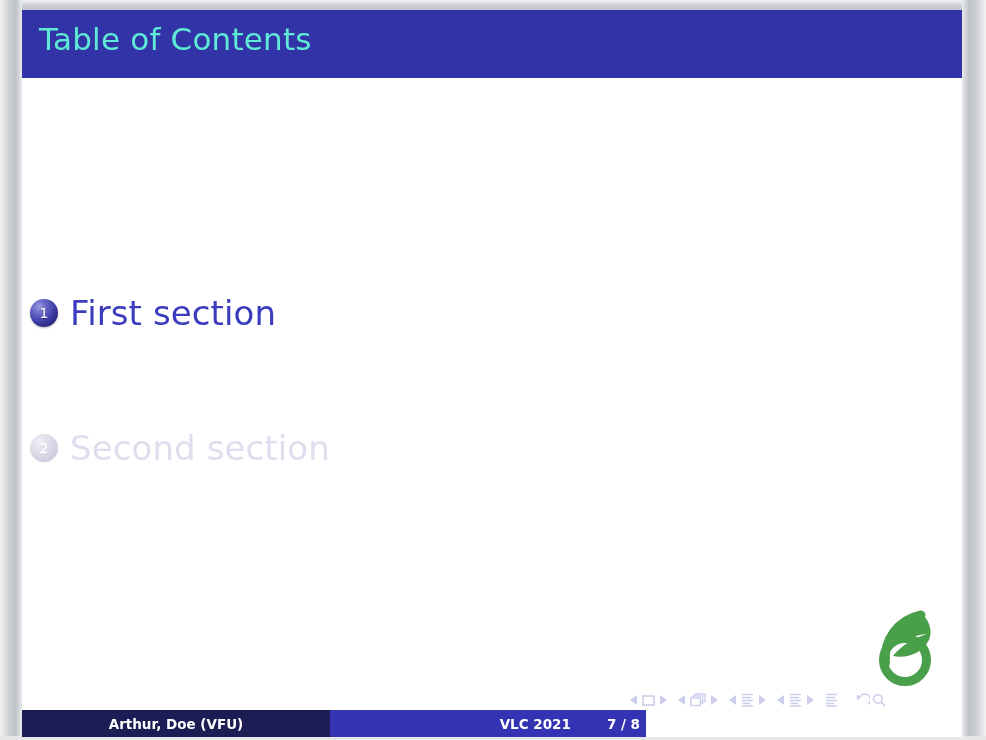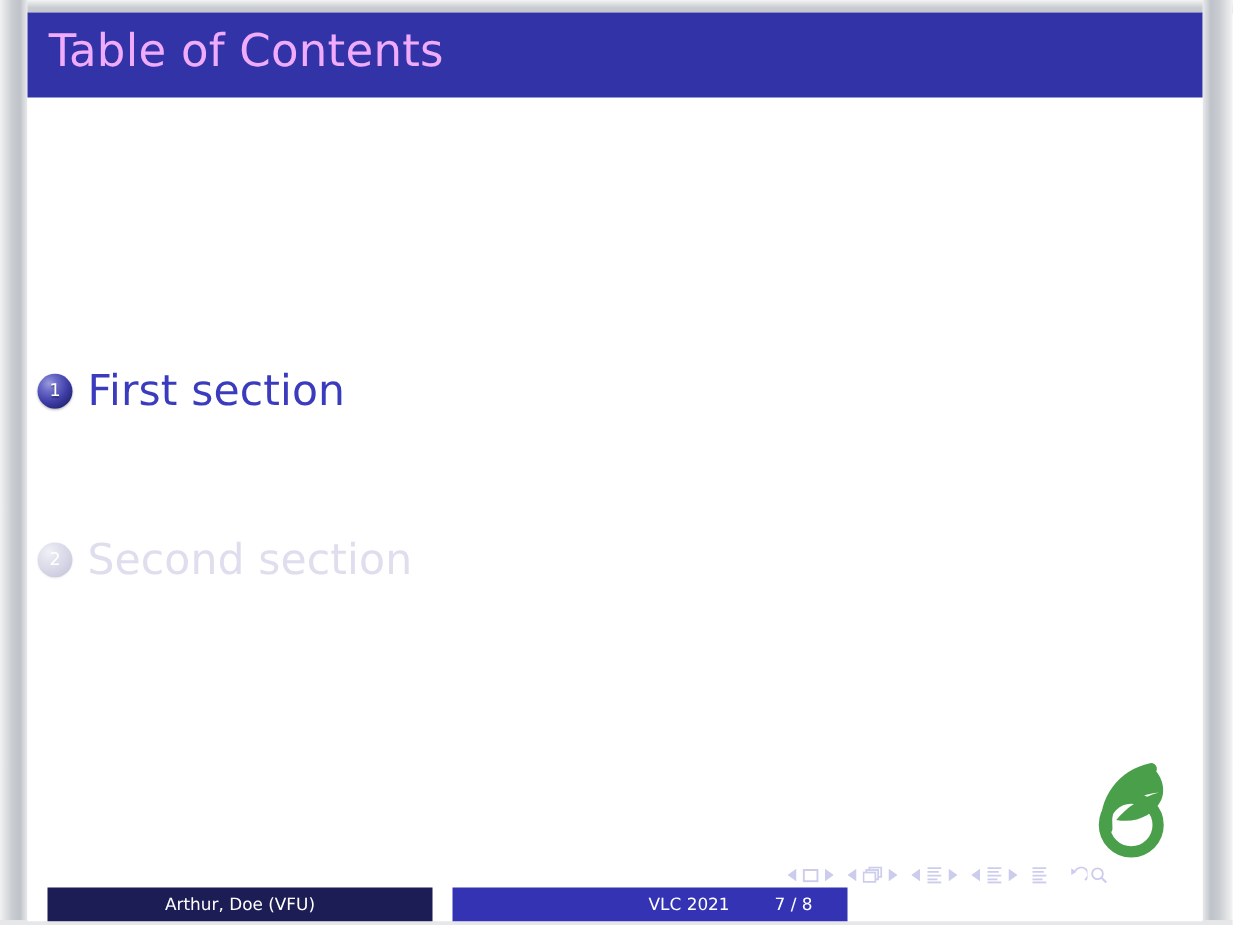--- a/index.html
+++ b/index.html
@@ -69,23 +69,23 @@
     width: 940px;
     height: 68px;
     background: #3333a8;
     box-sizing: border-box;
   }
   #title-text {
     position: absolute;
     left: 17px;
     top: 11px;
     font-family: "DejaVu Sans", sans-serif;
-    font-size: 36px;
+    font-size: 31px;
     font-weight: 400;
-    color: #f0abfc;
+    color: #5eead4;
     letter-spacing: 0.2px;
     white-space: nowrap;
   }
 
   
   #toc {
     position: absolute;
     left: 0;
     top: 68px;
     width: 940px;
@@ -175,33 +175,32 @@
     height: 27px;
     display: flex;
   }
   .footer-cell {
     height: 27px;
     display: flex;
     align-items: center;
     justify-content: center;
     font-family: "DejaVu Sans", sans-serif;
     font-size: 13.5px;
-    font-weight: normal;
+    font-weight: bold;
     color: #ffffff;
     white-space: nowrap;
     overflow: hidden;
-    margin-left: 16px;
   }
   .footer-author { width: 308px; background: #1d1d55; }
   .footer-title  { width: 316px; background: #2a2a8a; }
   .footer-meta   {
     width: 316px;
     background: #3333b4;
     justify-content: flex-end;
-    padding-right: 28px;
+    padding-right: 6px;
     box-sizing: border-box;
   }
   .footer-date { margin-right: 36px; }
   .footer-page { }
 </style>
 </head>
 <body>
 
 <div id="slide-canvas">
 

